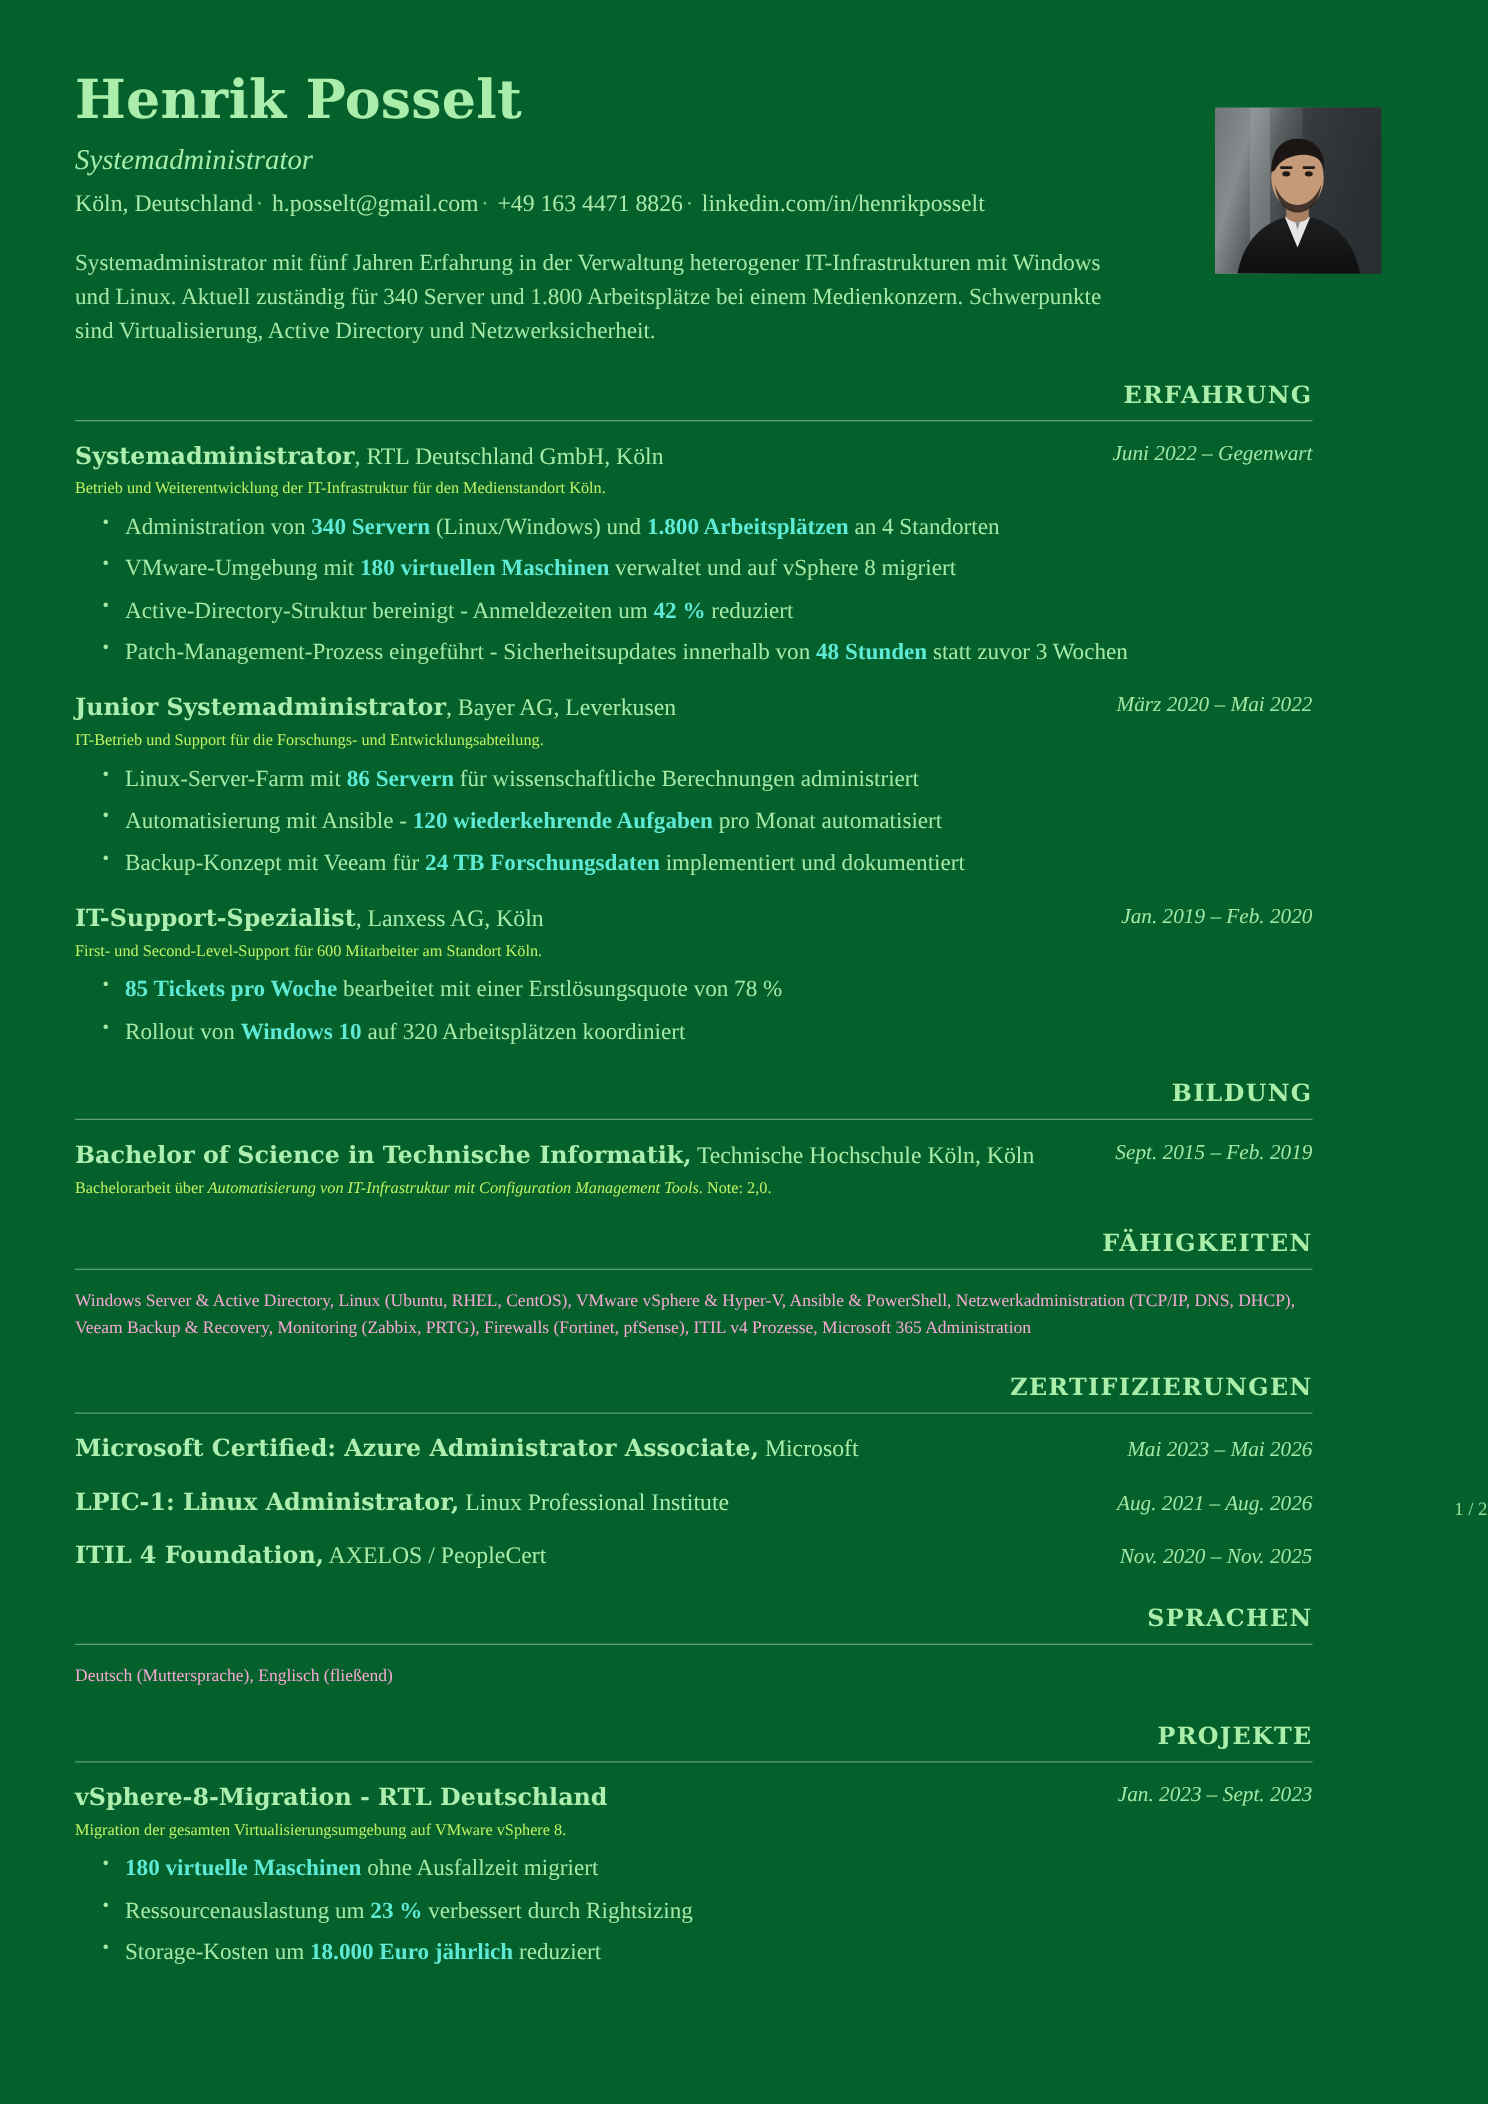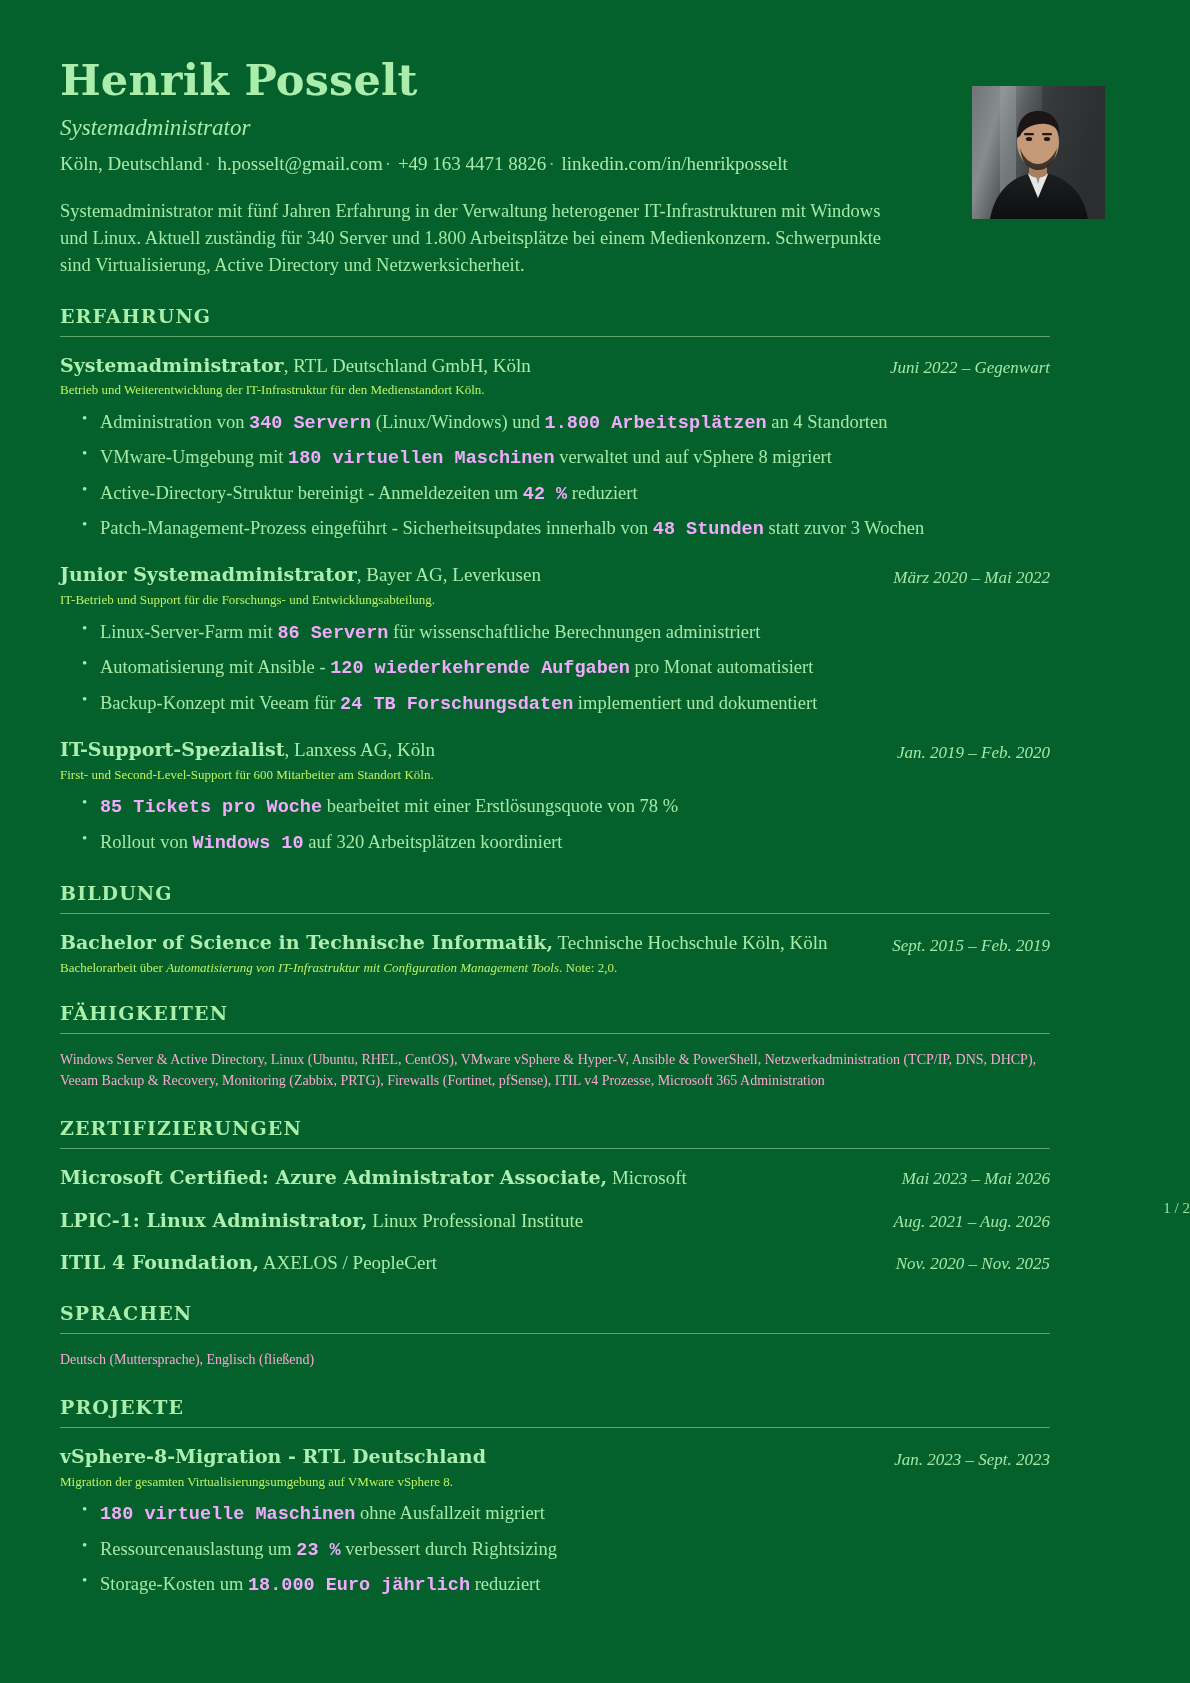--- a/index.html
+++ b/index.html
@@ -82,36 +82,37 @@
   .section {
     margin-top: 26px;
   }
   .section-title {
     font-size: 19px;
     font-weight: bold;
     letter-spacing: 1.1px;
     color: #aaeeaa;
     font-family: "DejaVu Serif", "Liberation Serif", serif;
     margin: 0 0 9px 0;
+    text-align: right;
   }
   .section-rule {
     height: 1px;
     background: #5da36c;
     width: 100%;
     margin-bottom: 16px;
   }
 
   
   .entry {
     margin-bottom: 20px;
   }
   .entry:last-child { margin-bottom: 0; }
   .entry-head {
     display: flex;
-    align-items: flex-end;
+    align-items: flex-start;
     justify-content: space-between;
     gap: 18px;
   }
   .entry-title {
     font-size: 19px;
     line-height: 1.3;
     color: #a8eca8;
   }
   .entry-title b {
     font-weight: bold;
@@ -149,22 +150,22 @@
   ul.bullets li::before {
     content: "\2022";
     position: absolute;
     left: 0;
     top: -1px;
     color: #a5e9a5;
     font-size: 15px;
   }
   ul.bullets li b {
     font-weight: bold;
-    color: #f0abfc;
-    font-family: Liberation Mono, monospace;
+    color: #5eead4;
+    font-family: Liberation Serif, serif;
   }
 
   .plain-block {
     font-size: 14px;
     line-height: 1.45;
     color: #f9a8d4;
   }
 
   .cert-row {
     display: flex;

